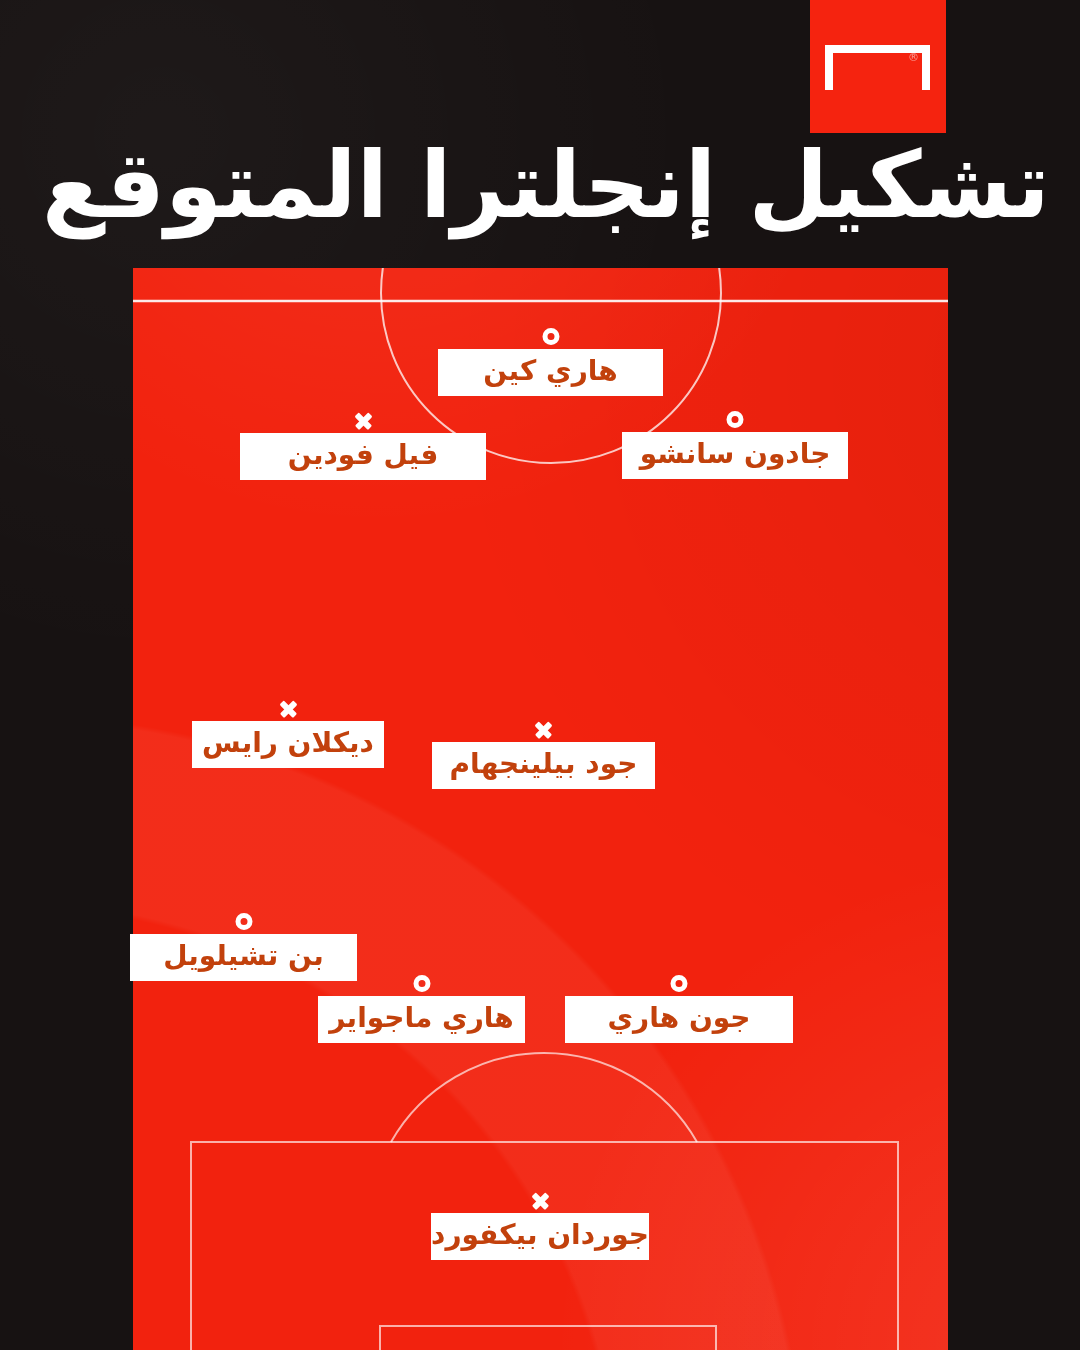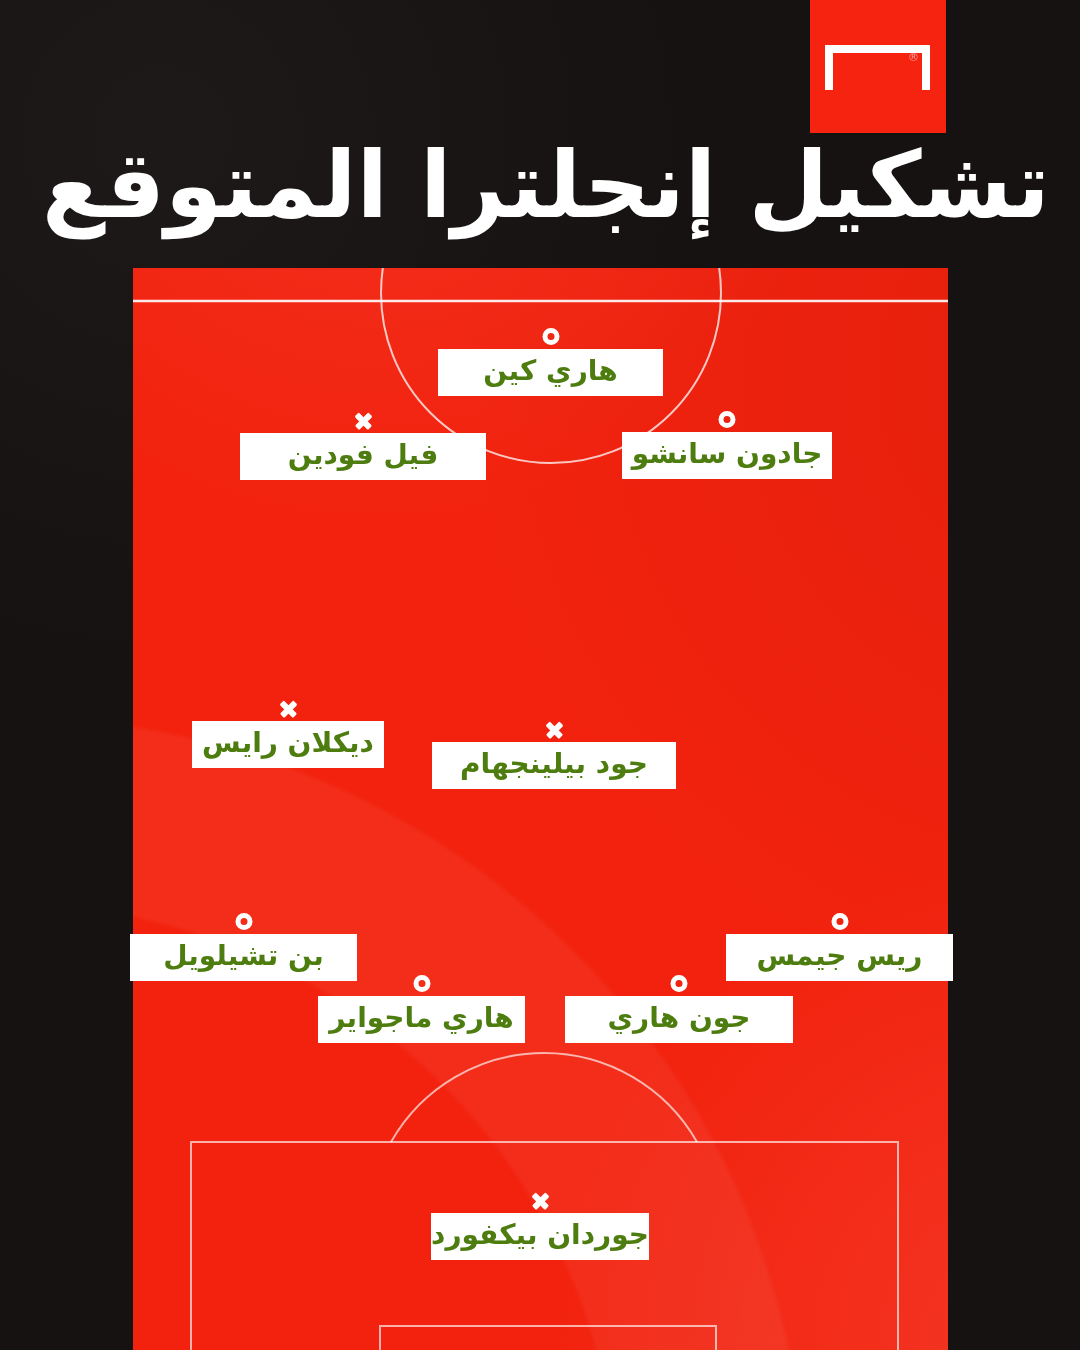--- a/index.html
+++ b/index.html
@@ -37,21 +37,21 @@
       #f2220e;
   }
   .lines{position:absolute;left:0;top:0;}
   
   .player{position:absolute;}
   .plate{
     height:47px;background:#ffffff;
     display:flex;align-items:center;justify-content:center;
   }
   .plate span{
-    direction:rtl;font-size:28px;font-weight:bold;color:#4d7c0f;line-height:1;
+    direction:rtl;font-size:28px;font-weight:bold;color:#c2410c;line-height:1;
     padding-bottom:4px;
   }
   .marker{
     position:absolute;left:50%;top:-21px;transform:translateX(-50%);
     width:17px;height:17px;box-sizing:border-box;
   }
   .marker[data-marker="circle"]{
     border:5px solid #ffffff;border-radius:50%;
   }
   .marker[data-marker="cross"] .bar{
@@ -97,38 +97,38 @@
     <div class="player" style="left:107px;top:165px;width:246px">
       <span class="marker" data-marker="cross">
           <i class="bar b1"></i>
           <i class="bar b2"></i>
         </span>
       <div class="plate">
           <span>فيل فودين</span>
         </div>
     </div>
 
-    <div class="player" style="left:489px;top:164px;width:210px">
+    <div class="player" style="left:489px;top:164px;width:226px">
       <span class="marker" data-marker="circle"></span>
       <div class="plate">
           <span>جادون سانشو</span>
         </div>
     </div>
 
     <div class="player" style="left:59px;top:453px;width:192px">
       <span class="marker" data-marker="cross">
           <i class="bar b1"></i>
           <i class="bar b2"></i>
         </span>
       <div class="plate">
           <span>ديكلان رايس</span>
         </div>
     </div>
 
-    <div class="player" style="left:299px;top:474px;width:244px">
+    <div class="player" style="left:299px;top:474px;width:223px">
       <span class="marker" data-marker="cross">
           <i class="bar b1"></i>
           <i class="bar b2"></i>
         </span>
       <div class="plate">
           <span>جود بيلينجهام</span>
         </div>
     </div>
 
 
@@ -146,26 +146,20 @@
         </div>
     </div>
 
     <div class="player" style="left:432px;top:728px;width:228px">
       <span class="marker" data-marker="circle"></span>
       <div class="plate">
           <span>جون هاري</span>
         </div>
     </div>
 
-    <div class="player" style="left:593px;top:666px;width:227px">
-      <span class="marker" data-marker="circle"></span>
-      <div class="plate">
-          <span>ريس جيمس</span>
-        </div>
-    </div>
 
     <div class="player" style="left:298px;top:945px;width:218px">
       <span class="marker" data-marker="cross">
           <i class="bar b1"></i>
           <i class="bar b2"></i>
         </span>
       <div class="plate">
           <span>جوردان بيكفورد</span>
         </div>
     </div>

